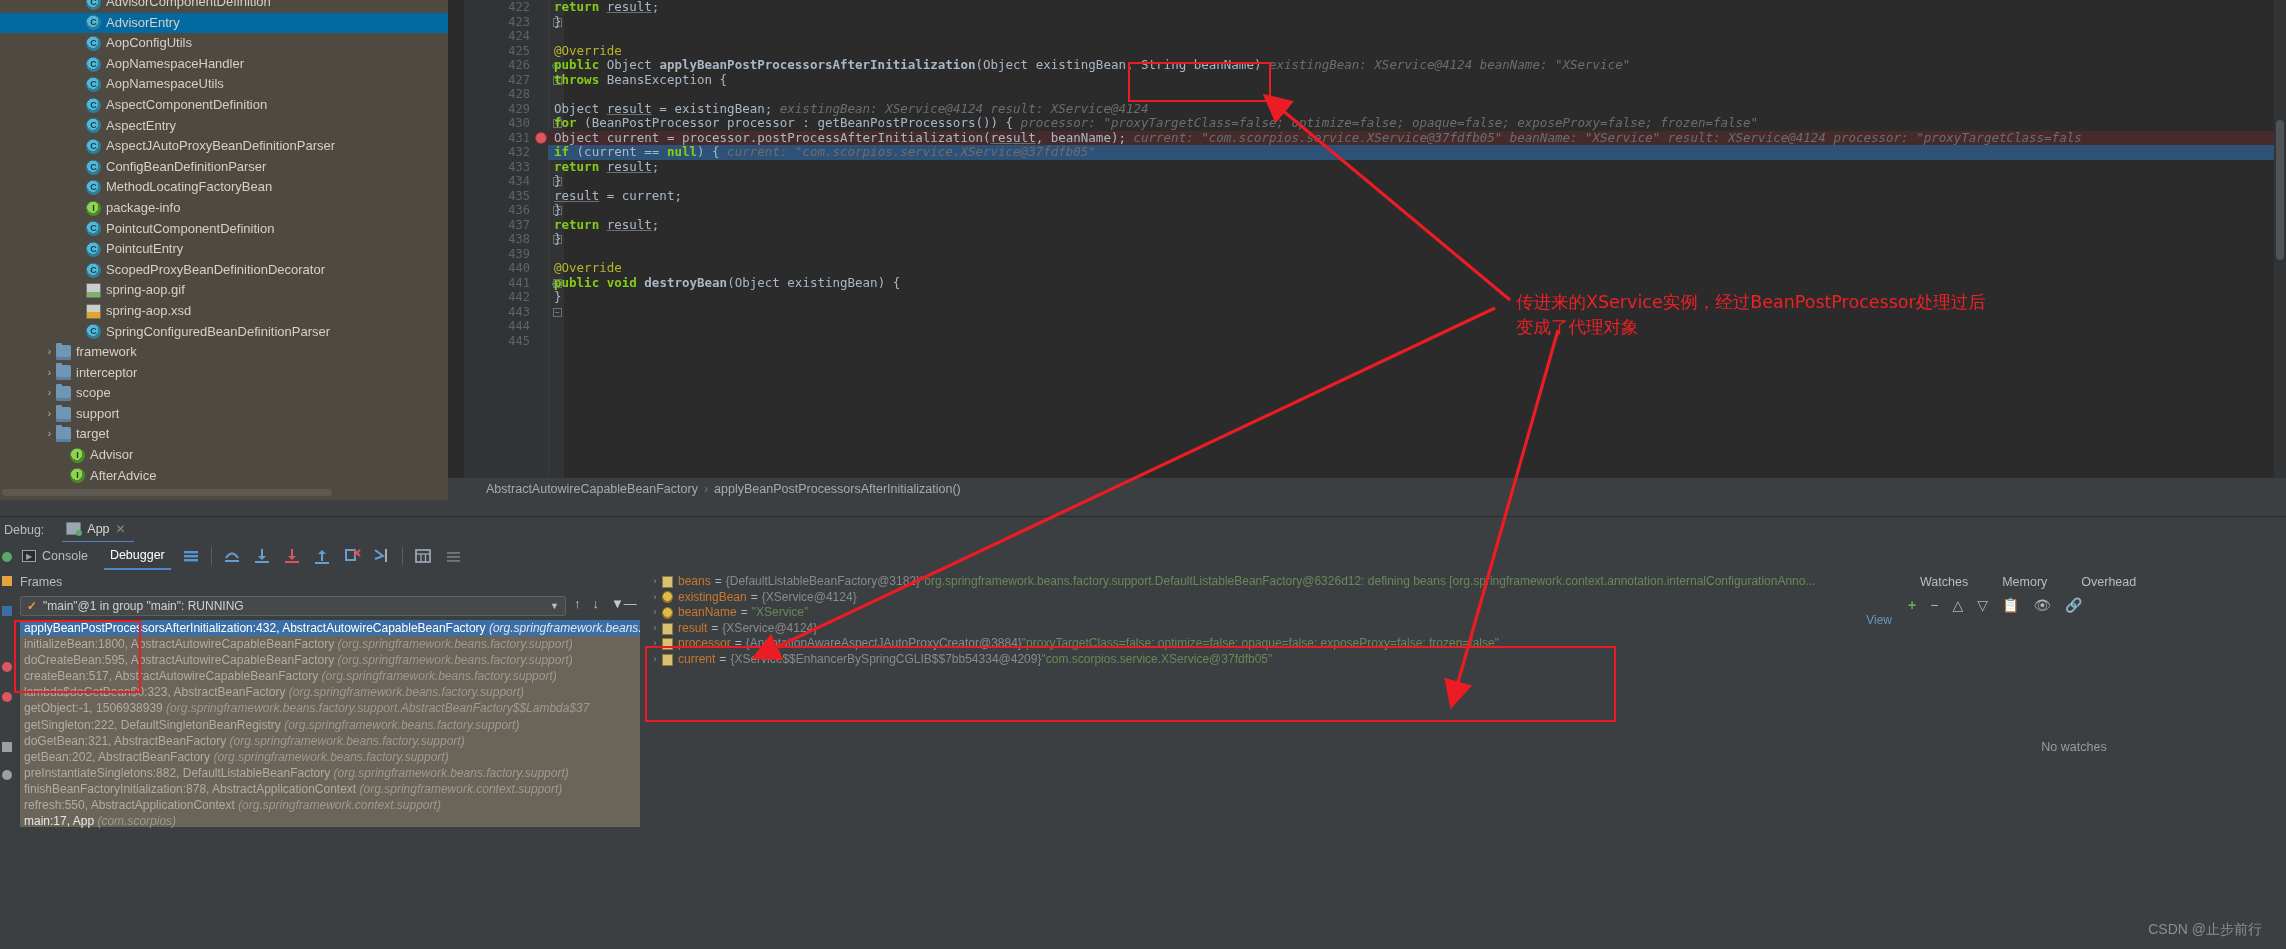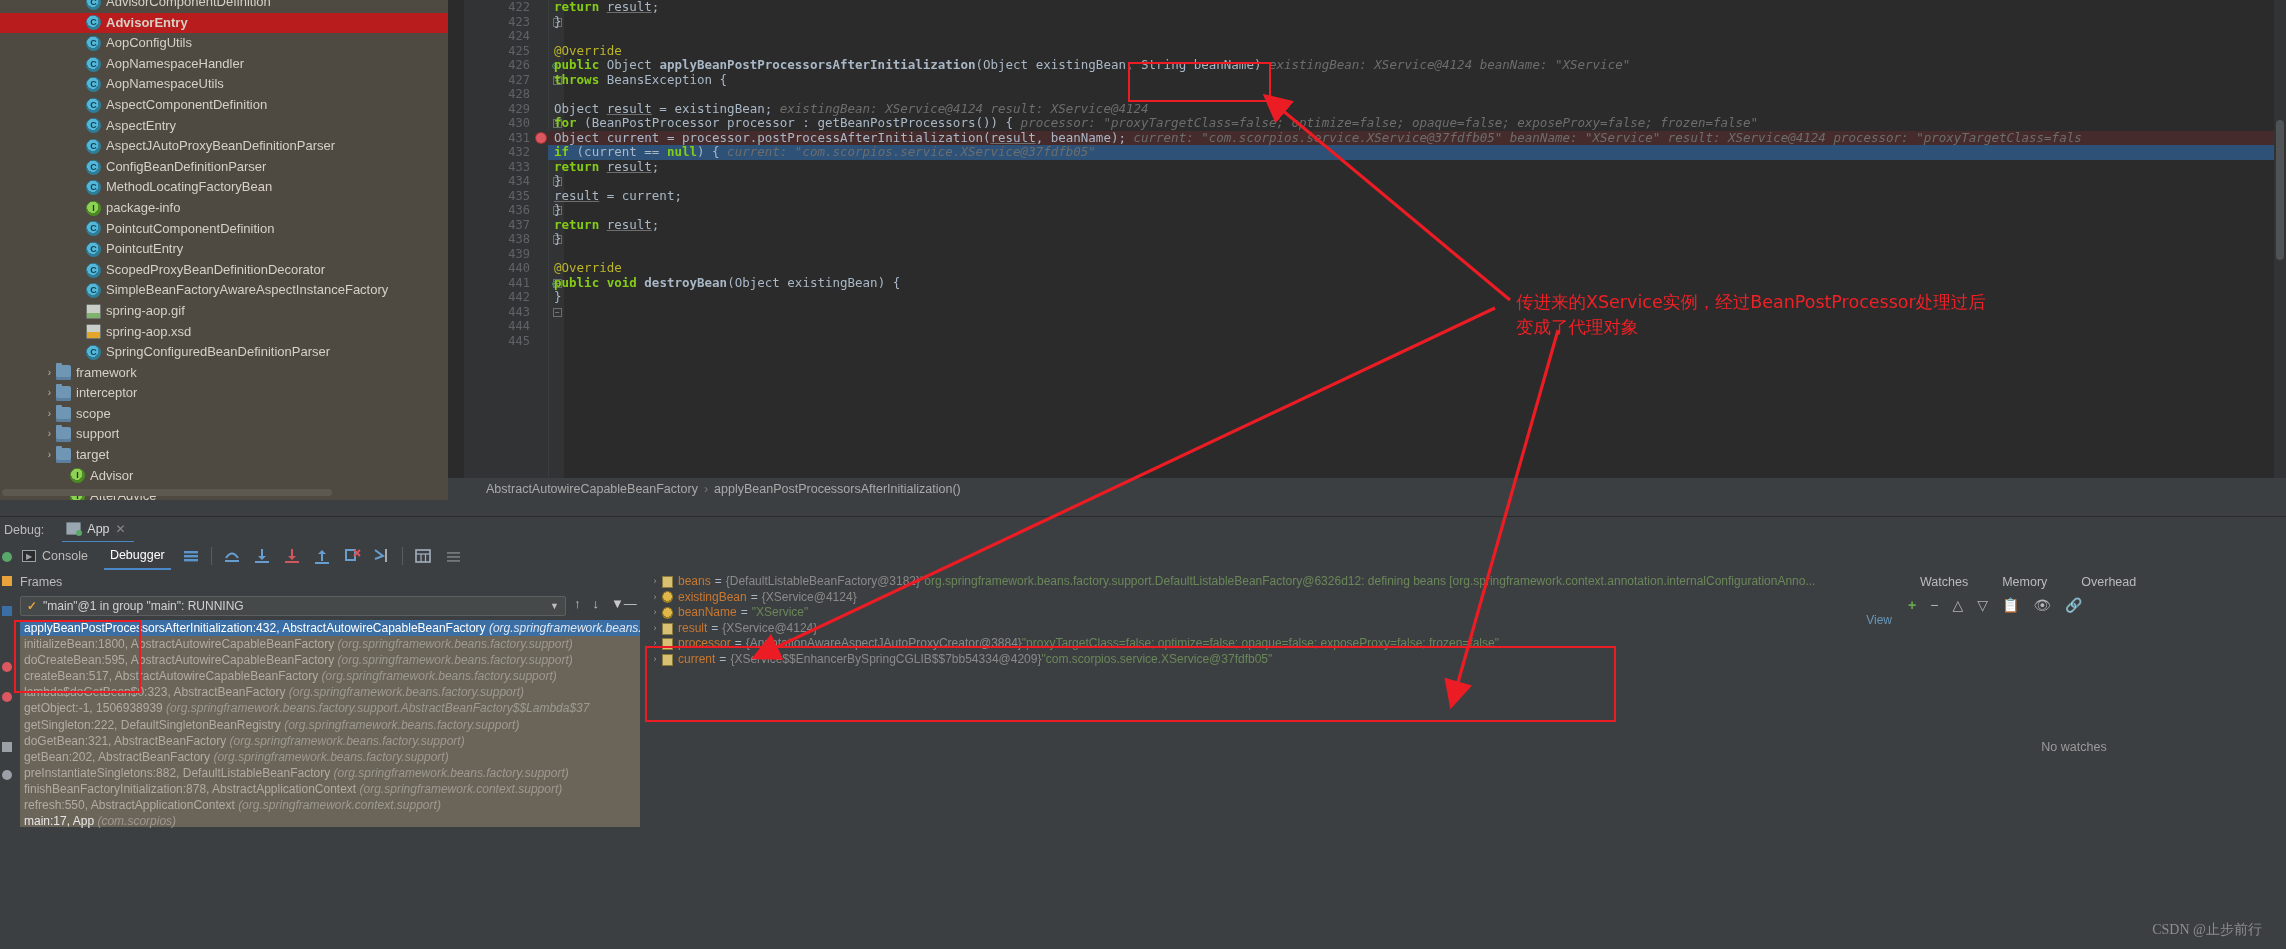--- a/index.html
+++ b/index.html
@@ -14,21 +14,21 @@
   
   .tree-panel {
     position: absolute; left: 0; top: 0; width: 448px; height: 500px;
     background: #4e4a42; overflow: hidden;
   }
   .tree-row {
     height: 20.6px; line-height: 20.6px; white-space: nowrap;
     color: #d6d0c6; font-size: 13px; padding-left: 2px;
     display: flex; align-items: center;
   }
-  .tree-row.sel { background: #b91c1c; font-weight: bold; }
+  .tree-row.sel { background: #0369a1; }
   .tree-row .ind { display: inline-block; flex: 0 0 auto; }
   .chev {
     display: inline-block; width: 13px; text-align: center;
     color: #b9b4ab; font-size: 10px; flex: 0 0 13px;
   }
   .ico {
     display: inline-block; width: 15px; height: 15px; margin-right: 5px;
     flex: 0 0 15px; position: relative; border-radius: 2px;
   }
   .ico-class { background: radial-gradient(circle at 45% 42%, #54b7d8 0 46%, #2e7d99 47% 100%); border-radius:50%; }
@@ -224,21 +224,21 @@
     color:#9a9a9a; font-size:12.5px;
   }
 
   
   .left-strip {
     position:absolute; left:0; top:542px; width:14px; height:407px; background:#3c3f41;
   }
   .strip-ico { position:absolute; left:2px; width:10px; height:10px; }
 
   .watermark {
-    position:absolute; right:24px; bottom:10px; color:#8d8d8d; font-size:14px;font-family:Liberation Serif, serif;
+    position:absolute; right:24px; bottom:10px; color:#8d8d8d; font-size:14px;
   }
 </style>
 </head>
 <body>
 
 <div class="app">
 
   <div class="tree-panel">
     <div id="tree-rows">
         <div class="tree-row" style="margin-top: -8px;">
@@ -303,25 +303,20 @@
         </div>
         <div class="tree-row">
           <span class="ind" style="width: 84px;"></span>
           <span class="ico ico-class"></span>
           <span class="tree-label">PointcutEntry</span>
         </div>
         <div class="tree-row">
           <span class="ind" style="width: 84px;"></span>
           <span class="ico ico-class"></span>
           <span class="tree-label">ScopedProxyBeanDefinitionDecorator</span>
-        </div>
-        <div class="tree-row">
-          <span class="ind" style="width: 84px;"></span>
-          <span class="ico ico-class"></span>
-          <span class="tree-label">SimpleBeanFactoryAwareAspectInstanceFactory</span>
         </div>
         <div class="tree-row">
           <span class="ind" style="width: 84px;"></span>
           <span class="ico ico-file gif"></span>
           <span class="tree-label">spring-aop.gif</span>
         </div>
         <div class="tree-row">
           <span class="ind" style="width: 84px;"></span>
           <span class="ico ico-file xsd"></span>
           <span class="tree-label">spring-aop.xsd</span>

